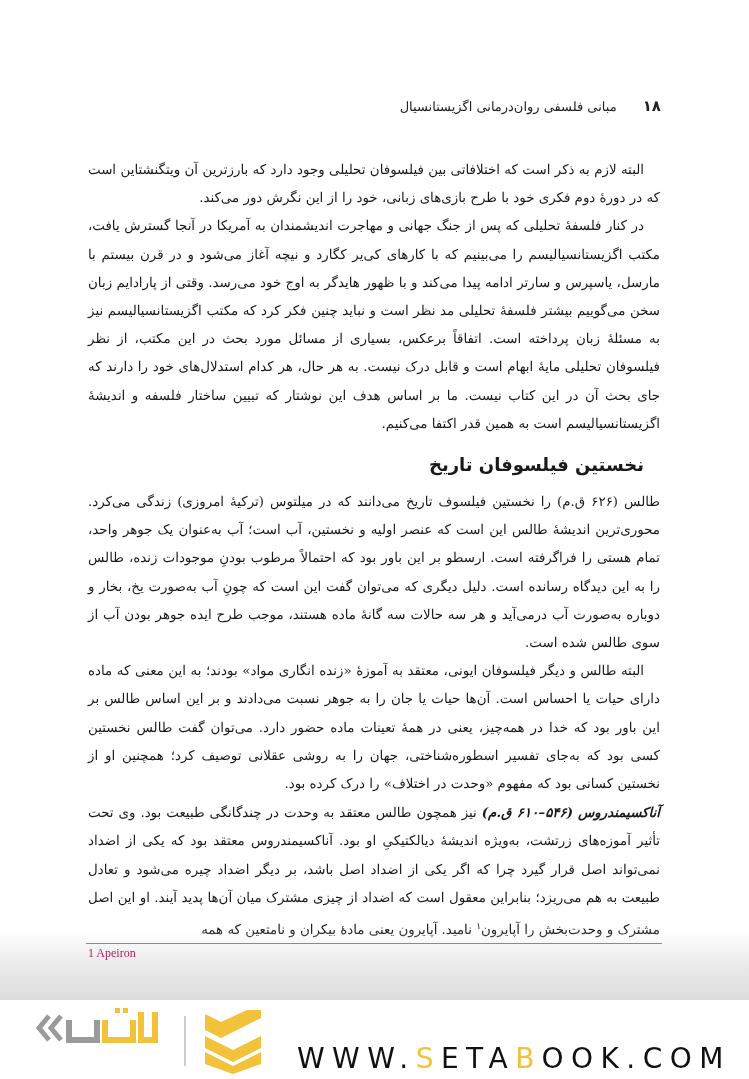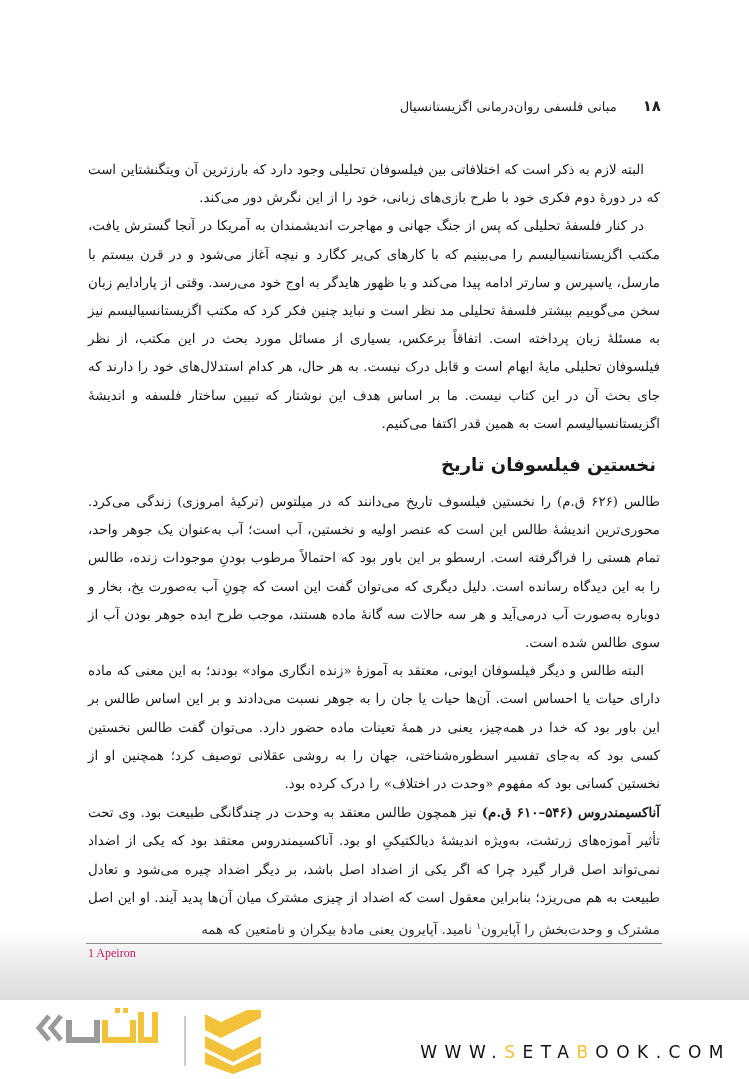--- a/index.html
+++ b/index.html
@@ -8,28 +8,28 @@
   .page { position:absolute; left:0; top:0; width:749px; height:1000px; background:#fff; }
   .shade { position:absolute; left:0; top:930px; width:749px; height:70px;
            background:linear-gradient(to bottom, rgba(255,255,255,0) 0%, #ececec 45%, #dcdcdc 100%); }
   .running-head { position:absolute; top:97px; right:88px; direction:rtl; display:flex; align-items:baseline; gap:26px;
                   font-size:13px; color:#222; }
   .running-head .pnum { font-weight:bold; font-size:15px; font-family:"DejaVu Sans", sans-serif; }
   .body-text { position:absolute; left:88px; width:572px; top:156px; direction:rtl; text-align:justify;
                font-size:13.4px; line-height:28.2px; }
   .body-text p { margin:0; text-indent:16px; text-align-last:right; }
   .body-text p.noindent { text-indent:0; }
-  .heading { font-family:"DejaVu Sans", sans-serif; font-weight:bold; font-size:18px; margin:12px 4px 8px 0; line-height:30px; text-indent:0; }
-  .bold { font-weight:bold; }
+  .heading { font-family:"DejaVu Sans", sans-serif; font-weight:bold; font-size:18px; margin:12px 16px 8px 0; line-height:30px; text-indent:0; }
+  .bold { font-weight:bold;font-style:italic; }
   .fn-mark { font-size:9px; vertical-align:super; }
   .fn-rule { position:absolute; left:86px; width:576px; top:943px; border-top:1.5px solid #8a8a8a; }
   .footnote { position:absolute; left:88px; top:946px; font-family:"Liberation Serif", serif; font-size:12px; color:#be185d; z-index:2; }
   .banner { position:absolute; left:0; top:1000px; width:749px; height:79px; background:#fff; }
   .shop-name { position:absolute; right:20px; top:10px; direction:rtl; font-family:"DejaVu Sans", sans-serif; font-size:18px; color:#111; }
-  .shop-url { position:absolute; right:18px; top:42px; font-family:"DejaVu Sans", sans-serif; font-size:17px; letter-spacing:7.5px; color:#111; }
+  .shop-url { position:absolute; right:18px; top:42px; font-family:"DejaVu Sans", sans-serif; font-size:28px; letter-spacing:7.5px; color:#111; }
   .shop-url .hl { color:#f2c23a; }
   .logo { position:absolute; left:35px; top:1008px; width:260px; height:66px; }
   .logo-text-fa { position:absolute; left:62px; top:1108px; font-family:"DejaVu Sans", sans-serif; font-size:10px; color:#999; direction:rtl; }
 </style>
 </head>
 <body>
 
 <div class="page">
   <div class="running-head">
     <span class="pnum">۱۸</span>

